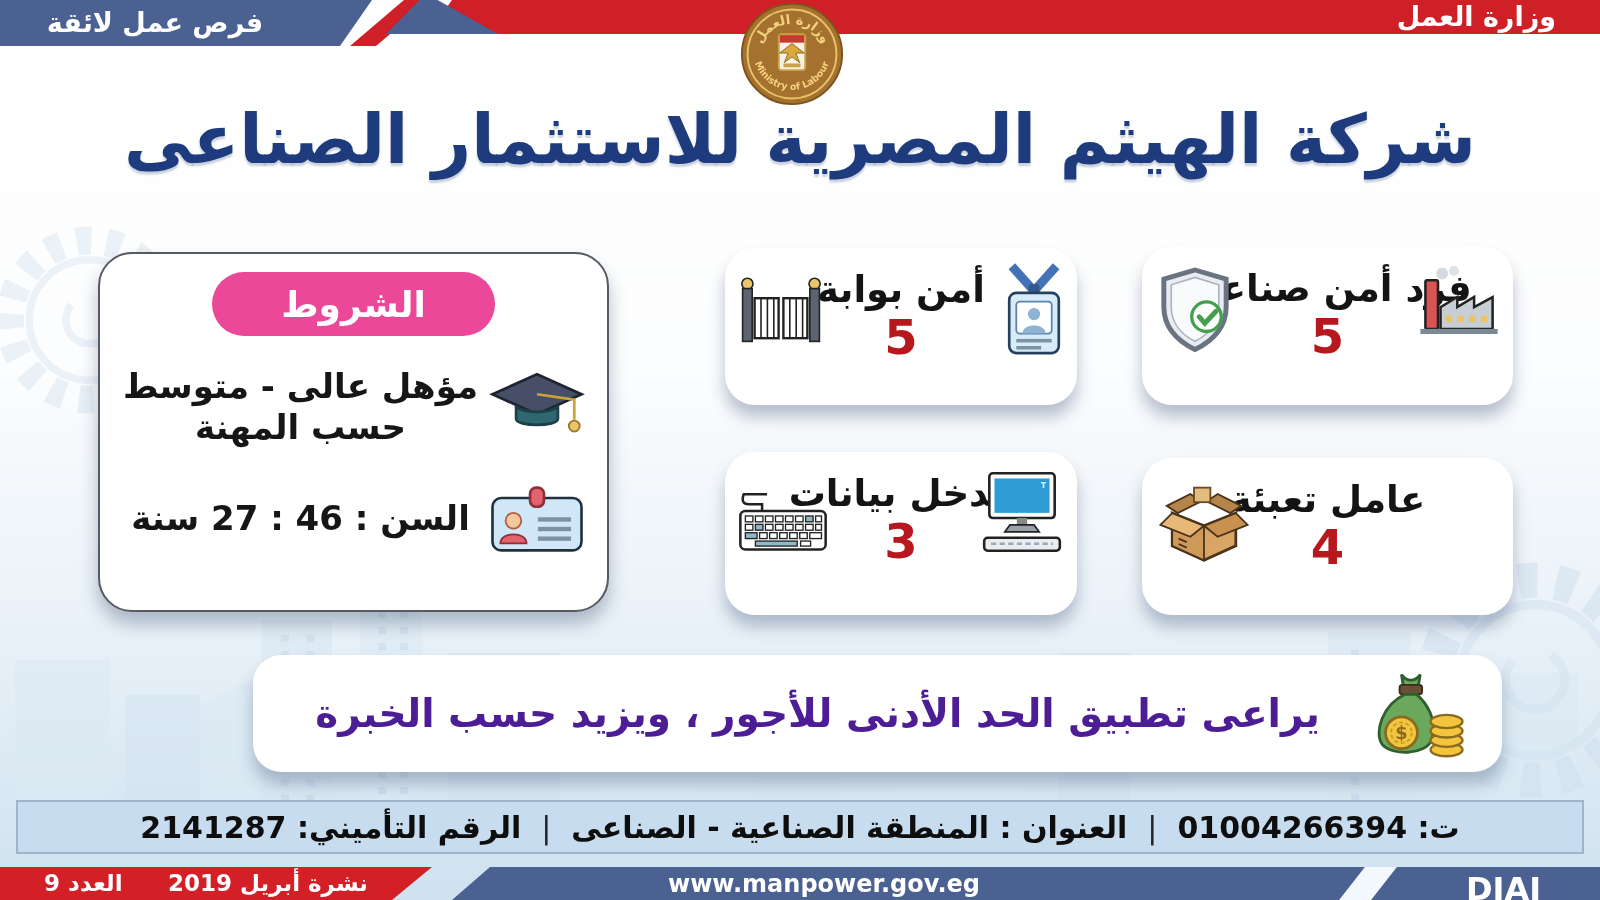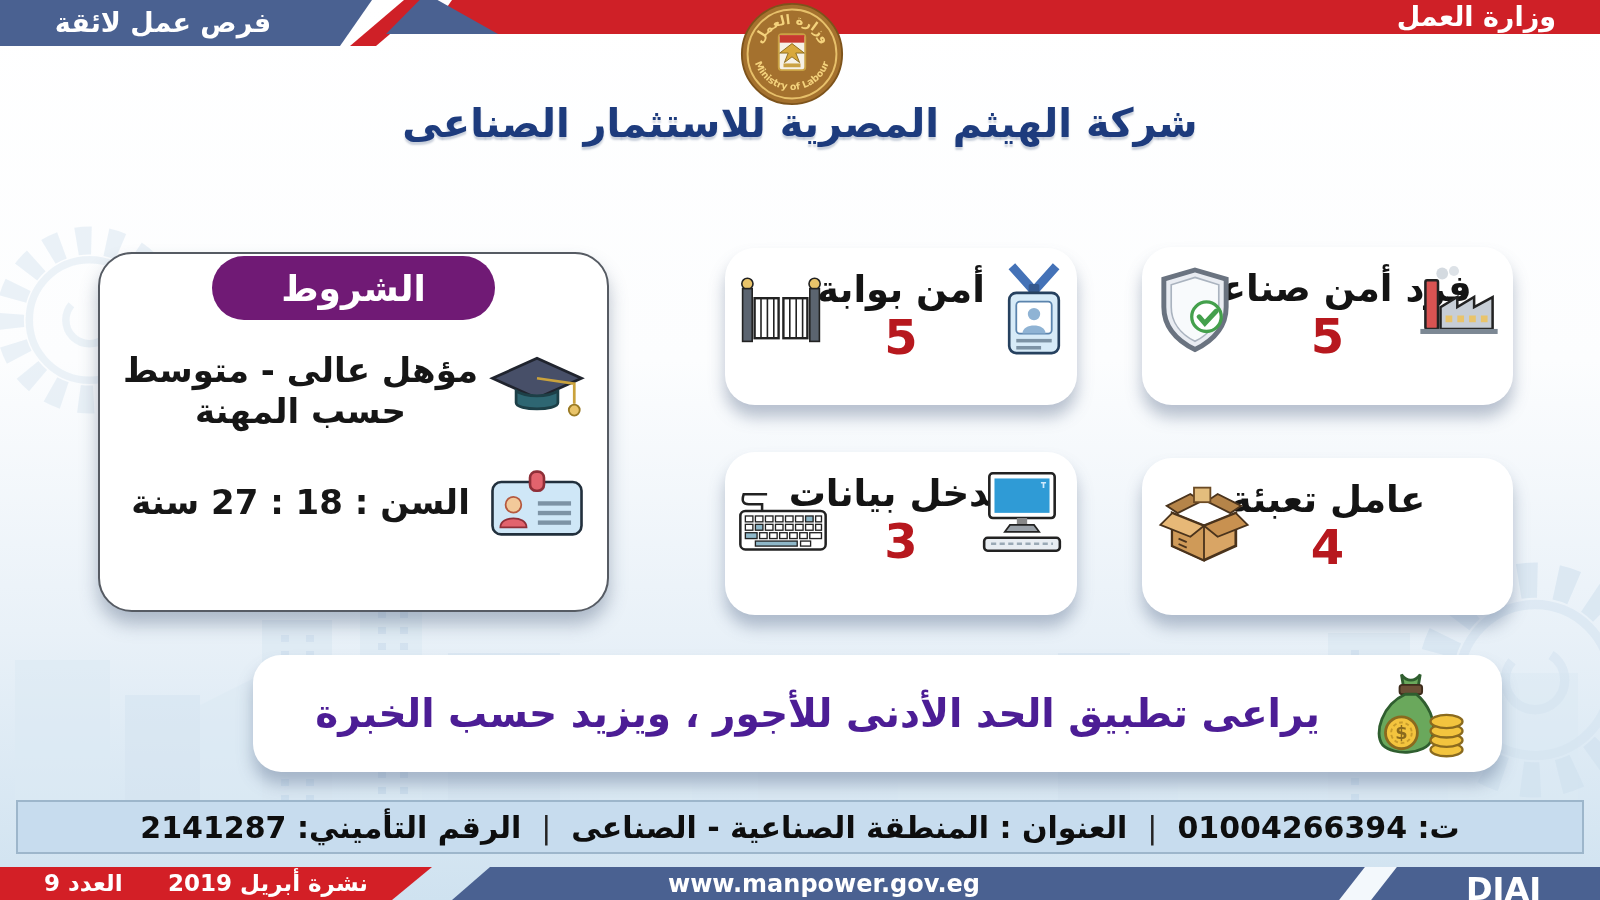--- a/index.html
+++ b/index.html
@@ -15,32 +15,32 @@
   .wm-gear-r{right:-70px; top:545px; width:270px; height:270px; opacity:.55;}
   
   .hdr-blue{position:absolute; left:0; top:0; width:372px; height:46px; background:#4a6191;
     clip-path:polygon(0 0,100% 0,calc(100% - 32px) 100%,0 100%);}
   .hdr-stripe{position:absolute; left:350px; top:0; width:80px; height:46px; background:#cf2027;
     clip-path:polygon(54px 0,80px 0,26px 100%,0 100%);}
   .hdr-red{position:absolute; left:428px; top:0; width:1172px; height:34px; background:#cf2027;
     clip-path:polygon(24px 0,100% 0,100% 100%,0 100%);}
   .hdr-tri{position:absolute; left:386px; top:0; width:112px; height:34px; background:#4a6191;
     clip-path:polygon(30% 0,46% 0,100% 100%,0 100%);}
-  .hdr-label-left{position:absolute; left:38px; top:7px; width:250px; text-align:center;
+  .hdr-label-left{position:absolute; left:30px; top:7px; width:250px; text-align:center;
     color:#fff; font-size:27px; font-weight:bold;}
   .hdr-label-right{position:absolute; right:44px; top:1px; color:#fff; font-size:27px; font-weight:bold;}
   .logo{position:absolute; left:740px; top:2px; width:104px; height:104px;}
   
   .title{position:absolute; left:0; top:100px; width:1600px; text-align:center;
-    font-size:40px; font-weight:bold; color:#1d3b7d; white-space:nowrap;
+    font-size:68px; font-weight:bold; color:#1d3b7d; white-space:nowrap;
     text-shadow:0 3px 2px rgba(20,45,95,.22);}
   
   .cond-card{position:absolute; left:98px; top:252px; width:507px; height:356px; background:#fff;
     border:2px solid #565b63; border-radius:34px; box-shadow:0 12px 18px rgba(55,75,105,.35);}
-  .cond-pill{margin:2px auto 0; width:283px; height:64px; background:#701a75; border-radius:34px;
+  .cond-pill{margin:18px auto 0; width:283px; height:64px; background:#ec4899; border-radius:34px;
     display:flex; align-items:center; justify-content:center; color:#fff; font-size:36px; font-weight:bold;}
   .cond-row{display:flex; align-items:center; padding:0 14px 0 20px;}
   .cond-row.r1{margin-top:30px;}
   .cond-row.r2{margin-top:34px;}
   .cond-icon{flex:0 0 112px; display:flex; justify-content:center;}
   .cond-text{flex:1; text-align:center; font-size:34px; font-weight:bold; color:#161616; line-height:1.22;}
   
   .job-card{position:absolute; background:#fff; border-radius:30px;
     box-shadow:0 12px 16px rgba(90,110,140,.42);}
   .jc1{left:1142px; top:247px; width:371px; height:158px;}
@@ -165,21 +165,21 @@
         <svg width="96" height="72" viewBox="0 0 110 80">
           <rect x="4" y="16" width="102" height="60" rx="10" fill="#cfe7f7" stroke="#22303d" stroke-width="3"></rect>
           <rect x="47" y="4" width="16" height="22" rx="7" fill="#e2636d" stroke="#8f2f38" stroke-width="3"></rect>
           <circle cx="28" cy="42" r="9" fill="#f2c99a" stroke="#b5593f" stroke-width="2"></circle>
           <path d="M13,68 c0,-14 30,-14 30,0 z" fill="#e2636d" stroke="#8f2f38" stroke-width="2"></path>
           <rect x="56" y="38" width="38" height="5" fill="#7d93a5"></rect>
           <rect x="56" y="49" width="38" height="5" fill="#7d93a5"></rect>
           <rect x="56" y="60" width="38" height="5" fill="#7d93a5"></rect>
         </svg>
       </span>
-      <span class="cond-text">السن : 18 : 27 سنة</span>
+      <span class="cond-text">السن : 46 : 27 سنة</span>
     </div>
   </div>
 
   <div class="job-card jc1">
     <span class="icon-r">
       <svg width="84" height="88" viewBox="0 0 100 95">
         <circle cx="30" cy="10" r="7" fill="#d4dae0"></circle>
           <circle cx="44" cy="7" r="6" fill="#dde2e7"></circle>
         <rect x="10" y="18" width="15" height="58" rx="2" fill="#d95352" stroke="#222" stroke-width="3"></rect>
         <path d="M28,76 V50 l20,-12 v12 l20,-12 v12 l22,-12 v38 z" fill="#c7ced6" stroke="#222" stroke-width="3"></path>

